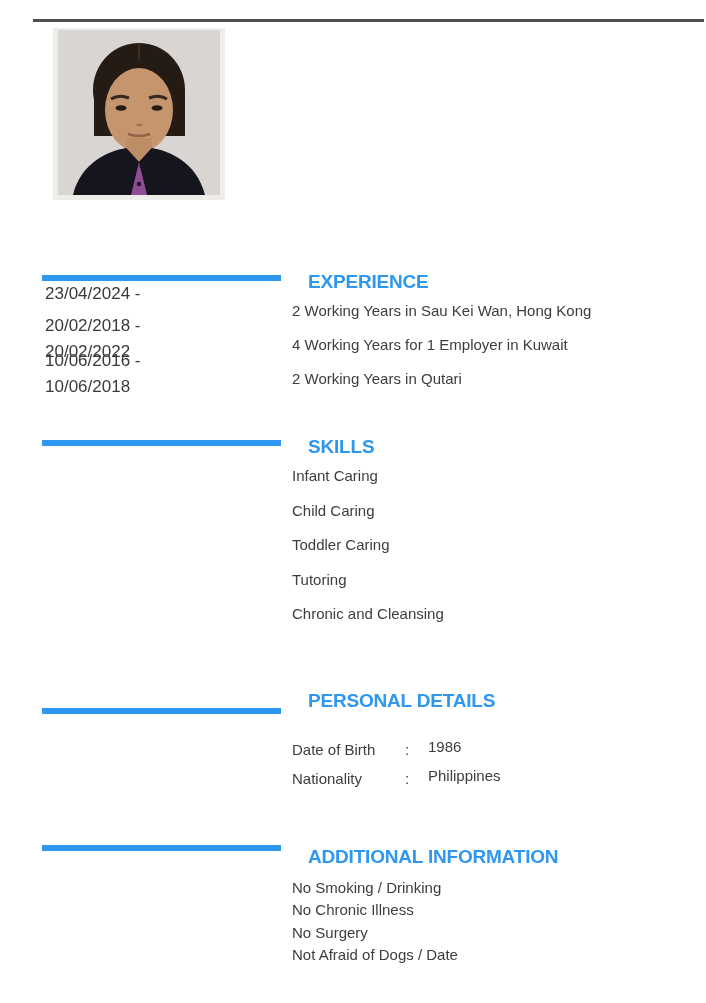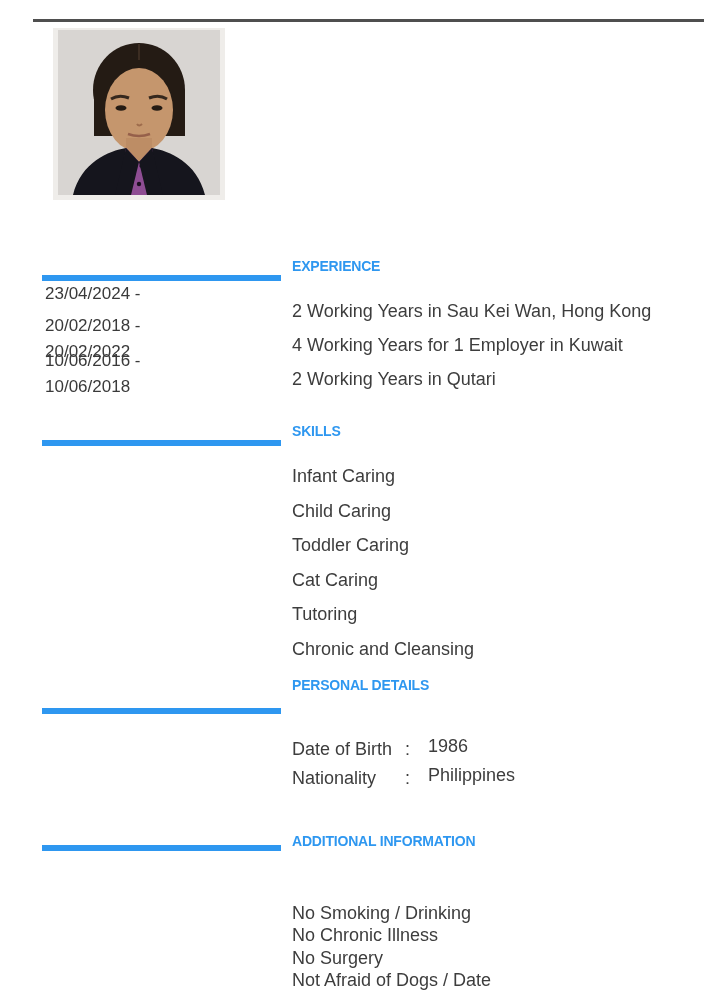--- a/index.html
+++ b/index.html
@@ -27,40 +27,40 @@
   }
   .d0{top:281px}.d1{top:313px}.d2{top:348px}
   
   .bar{
     position:absolute;left:42px;width:239px;height:6px;
     background:#2E97F0;
   }
   .b-exp{top:275px}.b-skill{top:440px}.b-pd{top:708px}.b-ai{top:845px}
   
   .hdr{
-    position:absolute;left:292px;margin:0;
-    font-size:14px;font-weight:bold;letter-spacing:-0.2px;
+    position:absolute;left:292px;margin:16px;
+    font-size:19px;font-weight:bold;letter-spacing:-0.2px;
     color:#2E97F0;line-height:20px;white-space:nowrap;
   }
   .h-exp{top:256px}.h-skill{top:421px}.h-pd{top:675px}.h-ai{top:831px}
   
   .content{
     position:absolute;left:292px;width:400px;
-    font-size:18px;color:#3d3d3d;
+    font-size:15px;color:#3d3d3d;
   }
   .exp-items{top:294px}
   .exp-items .item{line-height:34px;height:34px;white-space:nowrap;}
   .skill-items{top:459px}
   .skill-items .item{line-height:34.5px;height:34.5px;white-space:nowrap;}
   .pd-rows{top:735px}
   .pd-row{display:flex;line-height:29px;height:29px;}
   .pd-label{width:113px;flex:none;}
   .pd-sep{width:23px;flex:none;}
   .pd-value{position:relative;top:-3px;}
-  .ai-items{top:902px}
+  .ai-items{top:877px}
   .ai-items .item{line-height:22.4px;white-space:nowrap;}
 </style>
 </head>
 <body>
 
 <div class="page">
 
   <div class="top-rule"></div>
 
   <div class="photo" title="applicant-id-photo">
@@ -122,21 +122,20 @@
     <div class="item">2 Working Years in Sau Kei Wan, Hong Kong</div>
     <div class="item">4 Working Years for 1 Employer in Kuwait</div>
     <div class="item">2 Working Years in Qutari</div>
   </div>
 
   <h2 class="hdr h-skill">SKILLS</h2>
   <div class="content skill-items">
     <div class="item">Infant Caring</div>
     <div class="item">Child Caring</div>
     <div class="item">Toddler Caring</div>
-    <div class="item">Cat Caring</div>
     <div class="item">Tutoring</div>
     <div class="item">Chronic and Cleansing</div>
   </div>
 
   <h2 class="hdr h-pd">PERSONAL DETAILS</h2>
   <div class="content pd-rows">
     <div class="pd-row">
       <span class="pd-label">Date of Birth</span>
       <span class="pd-sep">:</span>
       <span class="pd-value">1986</span>

